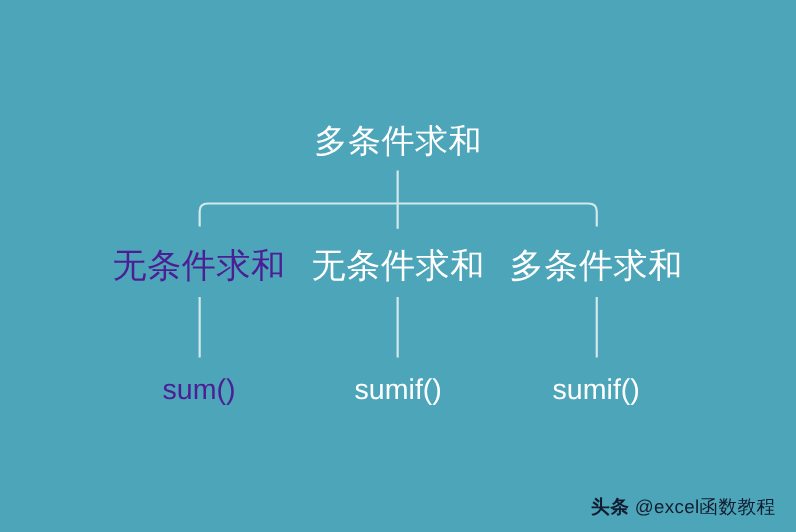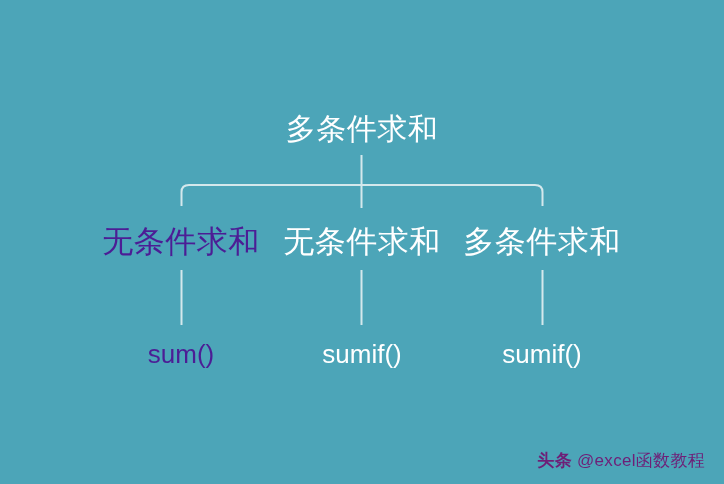--- a/index.html
+++ b/index.html
@@ -44,21 +44,21 @@
   }
   .leaf-text {
     font-size: 26px;
     line-height: 26px;
     letter-spacing: 0px;
   }
   #watermark {
     position: absolute;
     right: 19px;
     bottom: 14px;
-    color: #701a75;
+    color: #0f172a;
     font-size: 17px;
     line-height: 19px;
     white-space: nowrap;
     opacity: 0.96;
   }
   #watermark .wm-brand {
     font-weight: bold;
     letter-spacing: 0.5px;
   }
   #watermark .wm-handle {

